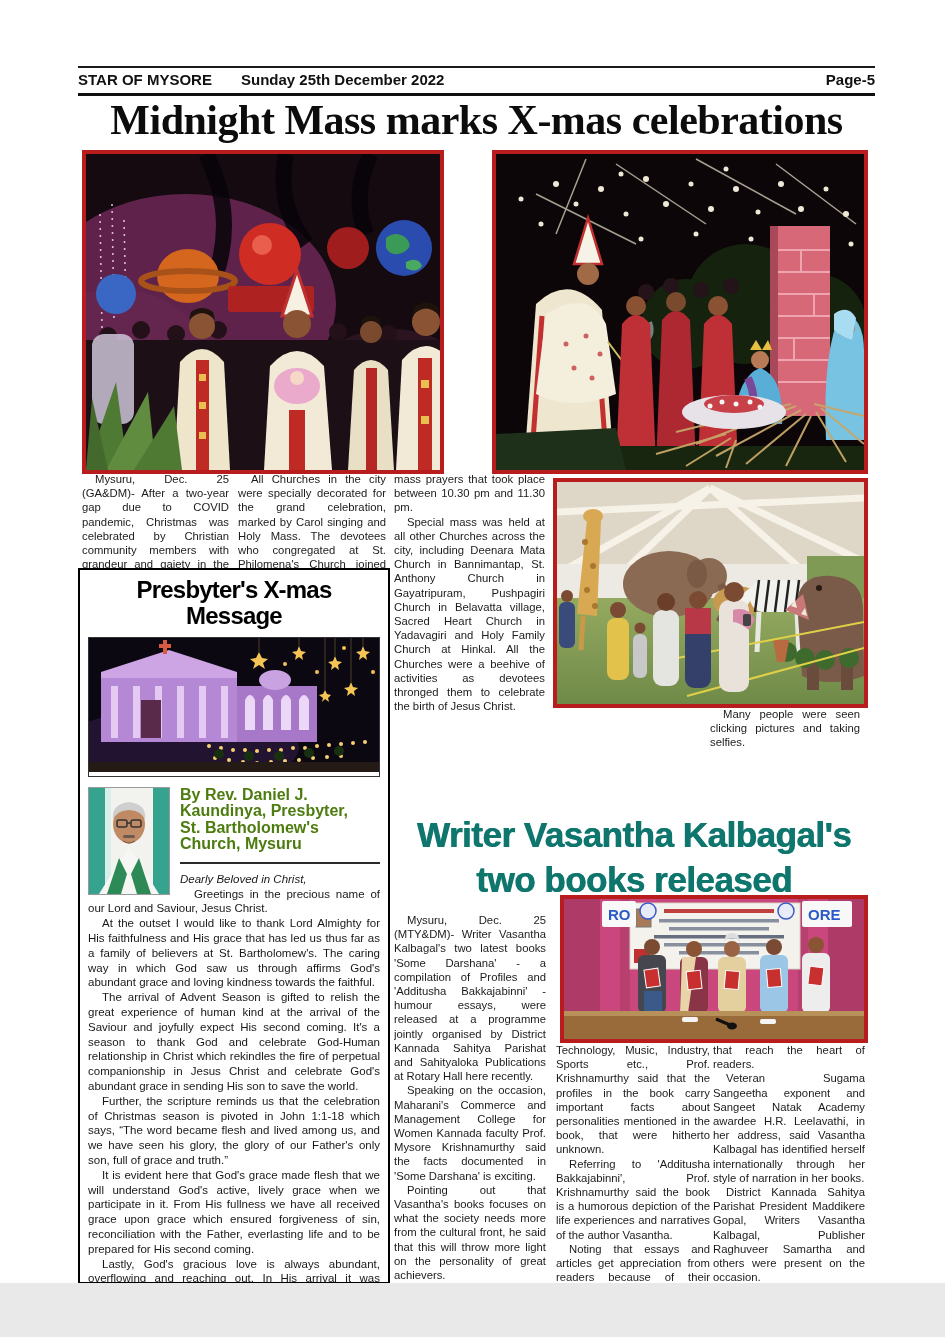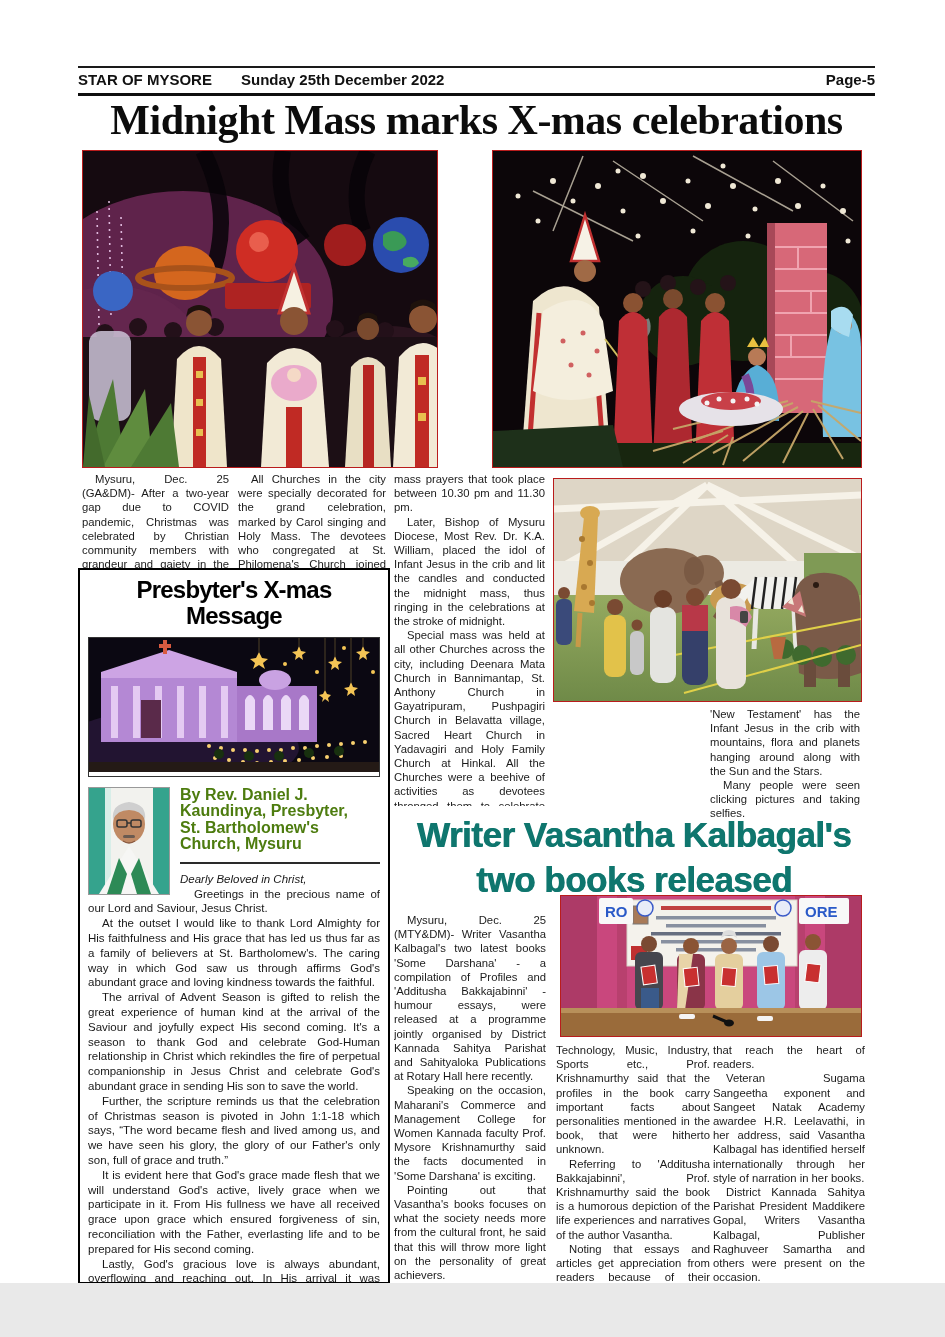--- a/index.html
+++ b/index.html
@@ -7,21 +7,21 @@
         font-family:"Liberation Sans",sans-serif;color:#1b1b1b;margin:0 auto;}
   .abs{position:absolute;}
   .rule-thin{height:1.5px;background:#1a1a1a;}
   .rule-thick{height:3px;background:#0f0f0f;}
   .masthead{left:78px;top:71px;width:797px;height:22px;font-weight:bold;font-size:15px;color:#111;}
   .masthead .mh-date{position:absolute;left:163px;top:0;}
   .masthead .mh-page{position:absolute;right:0;top:0;}
   .headline1{left:78px;top:96px;width:797px;margin:0;font-family:"Liberation Serif",serif;
              font-weight:bold;font-size:42px;letter-spacing:-0.5px;text-align:center;
              white-space:nowrap;color:#0c0c0c;}
-  .photo{border:1px solid #b91c1c;background:#3b82f6;box-sizing:content-box;}
+  .photo{border:4px solid #b91c1c;background:#3b82f6;box-sizing:content-box;}
   .photo svg{display:block;}
   .col{position:absolute;text-align:justify;font-size:11.3px;line-height:14.2px;color:#1b1b1b;overflow:hidden;}
   .col p{margin:0;text-indent:13px;}
   .col p.cont{text-indent:0;}
   .pbox{left:78px;top:568px;width:312px;height:716px;border:2px solid #000;box-sizing:border-box;
         padding:5px 8px;overflow:hidden;background:#fff;}
   .ptitle{margin:2px 0 7px;text-align:center;color:#000000;font-size:24px;font-weight:bold;
           letter-spacing:-0.8px;line-height:1.1;}
   .churchframe{border:1px solid #333;width:290px;}
   .pbody{margin-top:8px;}
@@ -253,21 +253,20 @@
   </div>
 
   <div class="col" style="left:82px;top:472px;width:147px;height:96px;">
     <p>Mysuru, Dec. 25 (GA&amp;DM)- After a two-year gap due to COVID pandemic, Christmas was celebrated by Christian community members with grandeur and gaiety in the city last night.</p>
   </div>
   <div class="col" style="left:238px;top:472px;width:148px;height:96px;">
     <p>All Churches in the city were specially decorated for the grand celebration, marked by Carol singing and Holy Mass. The devotees who congregated at St. Philomena's Church joined the</p>
   </div>
   <div class="col" style="left:394px;top:472px;width:151px;height:334px;">
     <p class="cont">mass prayers that took place between 10.30 pm and 11.30 pm.</p>
-    <p>Later, Bishop of Mysuru Diocese, Most Rev. Dr. K.A. William, placed the idol of Infant Jesus in the crib and lit the candles and conducted the midnight mass, thus ringing in the celebrations at the stroke of midnight.</p>
     <p>Special mass was held at all other Churches across the city, including Deenara Mata Church in Bannimantap, St. Anthony Church in Gayatripuram, Pushpagiri Church in Belavatta village, Sacred Heart Church in Yadavagiri and Holy Family Church at Hinkal. All the Churches were a beehive of activities as devotees thronged them to celebrate the birth of Jesus Christ.</p>
 
   </div>
 
   <div class="abs photo" style="left:553px;top:478px;">
     <svg viewBox="0 0 307 222" width="307" height="222">
       <rect width="307" height="222" fill="#ded6c6"></rect>
       <g stroke="#f6f2e8" stroke-width="7">
         <line x1="153" y1="6" x2="0" y2="92"></line>
           <line x1="153" y1="6" x2="307" y2="80"></line>
@@ -358,21 +357,20 @@
           <circle cx="141" cy="118" r="9" fill="#7a4a32"></circle>
         <rect x="162" y="118" width="30" height="92" rx="10" fill="#e8e2da"></rect>
           <circle cx="177" cy="110" r="10" fill="#7a4a32"></circle>
         <path d="M176,128 q16,-4 22,10 l-6,10 q-10,-8 -16,-8 Z" fill="#d888a8"></path>
         <rect x="186" y="132" width="8" height="12" rx="2" fill="#444"></rect>
       </g>
     </svg>
   </div>
 
   <div class="col" style="left:710px;top:707px;width:150px;height:112px;">
-    <p class="cont">'New Testament' has the Infant Jesus in the crib with mountains, flora and planets hanging around along with the Sun and the Stars.</p>
     <p>Many people were seen clicking pictures and taking selfies.</p>
   </div>
 
   <div class="abs pbox">
     <div class="ptitle">Presbyter's X-mas Message</div>
     <div class="churchframe">
       <svg viewBox="0 0 290 134" width="290" height="134">
         <rect width="290" height="134" fill="#0b0812"></rect>
         <ellipse cx="90" cy="110" rx="120" ry="40" fill="#3a2050" opacity="0.5"></ellipse>
 

